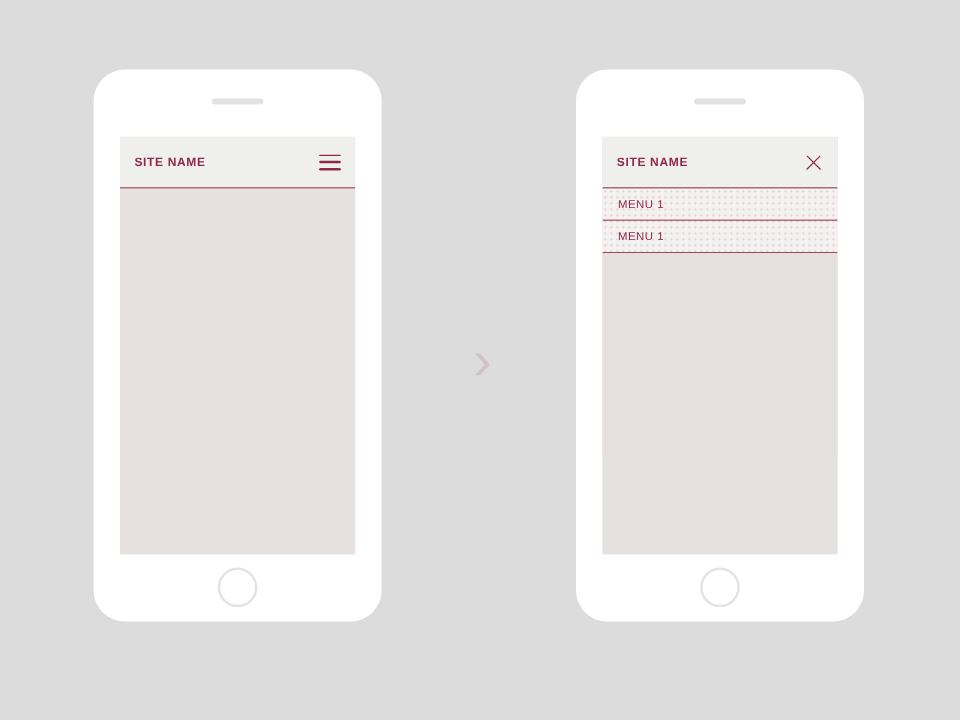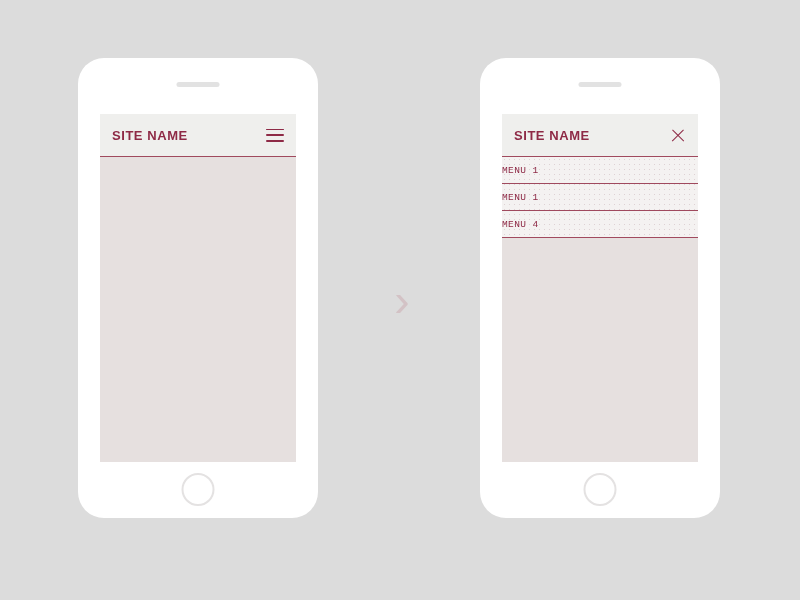--- a/index.html
+++ b/index.html
@@ -35,21 +35,21 @@
     background:#e6e0df; overflow:hidden;
   }
 
   .appbar {
     position:relative; height:43px; background:#efefed;
     display:flex; align-items:center; justify-content:space-between;
     padding:0 12px;
     border-bottom:1.5px solid #a04a5e;
   }
   .site-name {
-    font-size:13px; font-weight:bold; letter-spacing:0.55px;
+    font-size:10px; font-weight:bold; letter-spacing:0.55px;
     color:#8e2a46; white-space:nowrap;
   }
 
   
   .hamburger { width:18px; height:13px; display:flex;
                flex-direction:column; justify-content:space-between; }
   .hamburger i { display:block; height:1.6px; background:#8e2a46; border-radius:1px; }
 
   
   .close-icon { position:relative; width:16px; height:16px; }
@@ -57,22 +57,23 @@
                   background:#8e2a46; }
   .close-icon i:first-child { transform:rotate(45deg); }
   .close-icon i:last-child  { transform:rotate(-45deg); }
 
   
   .menu-list { background:#f4f2f1;
     background-image:radial-gradient(#ded2d4 0.6px, transparent 0.6px);
     background-size:5px 5px; }
   .menu-item {
     height:27px; display:flex; align-items:center;
+    padding-left:13px;
     border-bottom:1.2px solid #a04a5e;
-    font-size:9.5px; letter-spacing:0.4px; color:#8e2a46;font-family:Liberation Mono, monospace;
+    font-size:9.5px; letter-spacing:0.4px; color:#8e2a46;
   }
   .content-area { background:#e6e0df; flex:1; }
 
   
   .chevron {
     position:absolute; left:382px; top:278px;
     width:40px; height:44px;
     display:flex; align-items:center; justify-content:center;
     font-size:46px; color:#d3c2c5; line-height:1;
     font-family:"Liberation Sans", sans-serif;
@@ -115,23 +116,20 @@
         </span>
       </div>
 
       <div class="menu-list">
         <div class="menu-item">
           <span>MENU 1</span>
         </div>
         <div class="menu-item">
           <span>MENU 1</span>
         </div>
-        <div class="menu-item">
-          <span>MENU 4</span>
-        </div>
       </div>
 
       <div class="content-area" style="height:170px;"></div>
     </div>
 
     <div class="home-button"></div>
   </div>
 
 </div>
 

